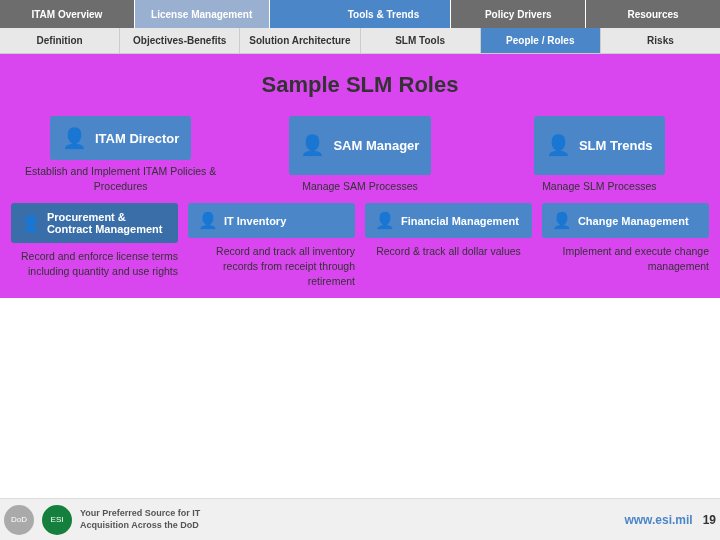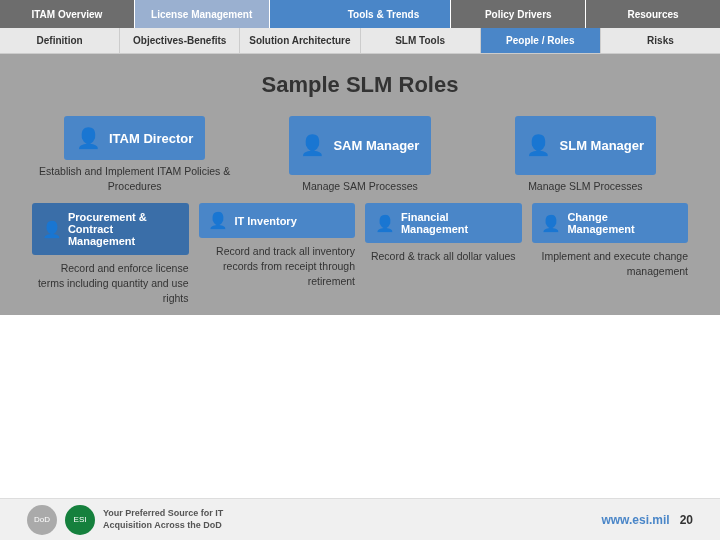--- a/index.html
+++ b/index.html
@@ -58,22 +58,22 @@
       border-right: 1px solid #ccc;
     }
     .sub-nav-item:last-child { border-right: none; }
     .sub-nav-item.active {
       background: #4a86c8;
       color: #fff;
     }
 
     
     .main-content {
-      padding: 10px 32px;
-      background: #a3a3a3;
+      padding: 10px 11px;
+      background: #d946ef;
     }
 
     .page-title {
       text-align: center;
       font-size: 22px;
       font-weight: bold;
       color: #333;
       margin: 8px 0 18px 0;
     }
 
@@ -136,21 +136,21 @@
       position: absolute;
       bottom: 0;
       left: 0;
       right: 0;
       height: 42px;
       background: #f0f0f0;
       border-top: 1px solid #ddd;
       display: flex;
       align-items: center;
       justify-content: space-between;
-      padding: 0 27px;
+      padding: 0 4px;
     }
 
     .footer-logos {
       display: flex;
       align-items: center;
       gap: 8px;
     }
 
     .footer-logo-circle {
       width: 30px;
@@ -267,21 +267,21 @@
       <div class="role-card">
         <span class="role-icon">👤</span>
         <span>SAM Manager</span>
       </div>
       <div class="director-desc">Manage SAM Processes</div>
     </div>
 
     <div class="upper-right">
       <div class="role-card">
         <span class="role-icon">👤</span>
-        <span>SLM Manager</span>
+        <span>SLM Trends</span>
       </div>
       <div class="director-desc">Manage SLM Processes</div>
     </div>
   </div>
 
   <div class="lower-section">
 
     <div class="lower-col">
       <div class="card-header dark">
         <span class="card-icon">👤</span>
@@ -317,15 +317,15 @@
 </div>
 
 <div class="footer">
   <div class="footer-logos">
     <div class="footer-logo-circle">DoD</div>
     <div class="footer-logo-circle" style="background:#15803d;">ESI</div>
     <div class="footer-text">Your Preferred Source for IT Acquisition Across the DoD</div>
   </div>
   <div class="footer-right">
     <div class="footer-url">www.esi.mil</div>
-    <div class="footer-page">20</div>
+    <div class="footer-page">19</div>
   </div>
 </div>
 
 </body></html>

